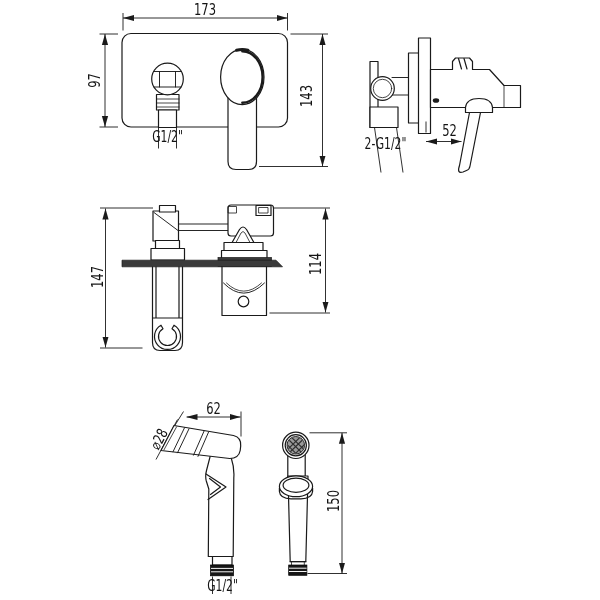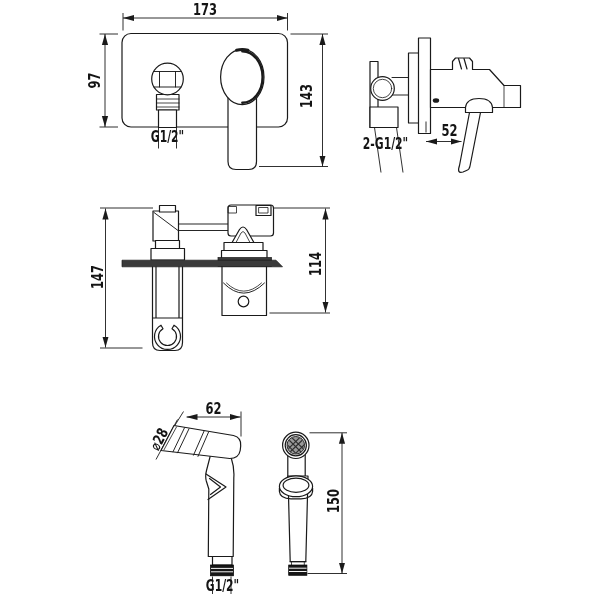--- a/index.html
+++ b/index.html
@@ -1,16 +1,16 @@
 <!DOCTYPE html>
 <html><head>
 <meta charset="utf-8">
 <style>
   html,body{margin:0;padding:0;background:#ffffff;}
-  .canvas{position:relative;width:600px;height:600px;background:#ffffff;overflow:hidden;font-weight:bold;}
+  .canvas{position:relative;width:600px;height:600px;background:#ffffff;overflow:hidden;}
   svg{display:block;}
   .geo{stroke:#1a1a1a;fill:none;stroke-width:1.2;stroke-linecap:round;stroke-linejoin:round;}
   .wf{fill:#ffffff;}
   .dk{fill:#161616;stroke:#000000;stroke-width:0.7;}
   .band{fill:#3a3a3a;stroke:#1a1a1a;stroke-width:0.7;}
   .dim{stroke:#1a1a1a;stroke-width:0.9;fill:none;stroke-linecap:butt;}
   .thin{stroke-width:0.8;}
   .hairline{stroke-width:0.95;}
   .heavy{stroke-width:2.4;}
   .xheavy{stroke-width:3;}

